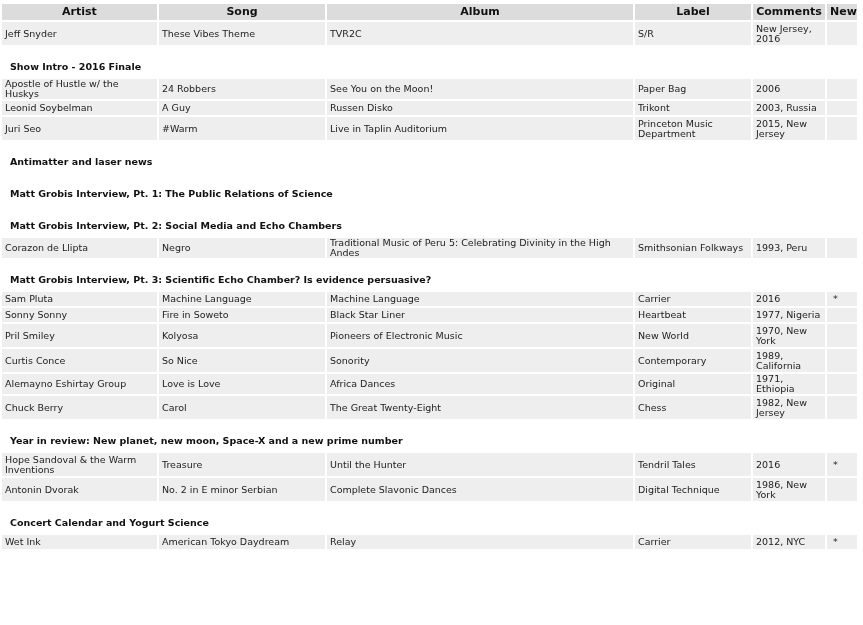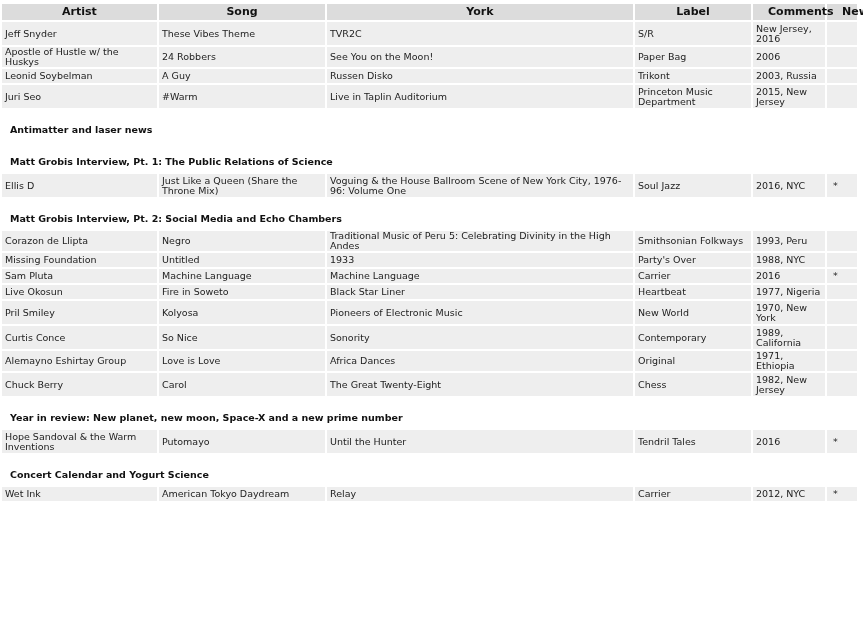--- a/index.html
+++ b/index.html
@@ -31,21 +31,21 @@
     col.c-comments { width: 72px; }
     col.c-new { width: 30px; }
 
     th {
       background: #dcdcdc;
       font-weight: bold;
       font-size: 11px;
       color: #111111;
       text-align: center;
       height: 16px;
-      padding: 0 15px;
+      padding: 0 3px;
       line-height: 16px;
     }
     td {
       background: #eeeeee;
       padding: 0 3px;
       vertical-align: middle;
       line-height: 10px;
       height: 14px;
       overflow: hidden;
     }
@@ -73,37 +73,40 @@
       <col class="c-song">
       <col class="c-album">
       <col class="c-label">
       <col class="c-comments">
       <col class="c-new">
   </colgroup>
   <thead>
     <tr>
       <th>Artist</th>
       <th>Song</th>
-      <th>York</th>
+      <th>Album</th>
       <th>Label</th>
       <th>Comments</th>
       <th>New</th>
     </tr>
   </thead>
   <tbody>
 
     <tr class="tall">
       <td>Jeff Snyder</td>
       <td>These Vibes Theme</td>
       <td>TVR2C</td>
       <td>S/R</td>
       <td>New Jersey, 2016</td>
       <td class="new-cell"></td>
     </tr>
 
+    <tr class="section">
+      <td colspan="6">Show Intro - 2016 Finale</td>
+    </tr>
     <tr>
       <td>Apostle of Hustle w/ the Huskys</td>
       <td>24 Robbers</td>
       <td>See You on the Moon!</td>
       <td>Paper Bag</td>
       <td>2006</td>
       <td class="new-cell"></td>
     </tr>
     <tr>
       <td>Leonid Soybelman</td>
@@ -122,59 +125,46 @@
       <td class="new-cell"></td>
     </tr>
 
     <tr class="section">
       <td colspan="6">Antimatter and laser news</td>
     </tr>
 
     <tr class="section">
       <td colspan="6">Matt Grobis Interview, Pt. 1: The Public Relations of Science</td>
     </tr>
-    <tr class="tall">
-      <td>Ellis D</td>
-      <td>Just Like a Queen (Share the Throne Mix)</td>
-      <td>Voguing &amp; the House Ballroom Scene of New York City, 1976-96: Volume One</td>
-      <td>Soul Jazz</td>
-      <td>2016, NYC</td>
-      <td class="new-cell">*</td>
-    </tr>
 
     <tr class="section">
       <td colspan="6">Matt Grobis Interview, Pt. 2: Social Media and Echo Chambers</td>
     </tr>
     <tr>
       <td>Corazon de Llipta</td>
       <td>Negro</td>
       <td>Traditional Music of Peru 5: Celebrating Divinity in the High Andes</td>
       <td>Smithsonian Folkways</td>
       <td>1993, Peru</td>
       <td class="new-cell"></td>
     </tr>
 
-    <tr>
-      <td>Missing Foundation</td>
-      <td>Untitled</td>
-      <td>1933</td>
-      <td>Party's Over</td>
-      <td>1988, NYC</td>
-      <td class="new-cell"></td>
+    <tr class="section">
+      <td colspan="6">Matt Grobis Interview, Pt. 3: Scientific Echo Chamber? Is evidence persuasive?</td>
     </tr>
     <tr>
       <td>Sam Pluta</td>
       <td>Machine Language</td>
       <td>Machine Language</td>
       <td>Carrier</td>
       <td>2016</td>
       <td class="new-cell">*</td>
     </tr>
     <tr>
-      <td>Live Okosun</td>
+      <td>Sonny Sonny</td>
       <td>Fire in Soweto</td>
       <td>Black Star Liner</td>
       <td>Heartbeat</td>
       <td>1977, Nigeria</td>
       <td class="new-cell"></td>
     </tr>
 
     <tr class="tall">
       <td>Pril Smiley</td>
       <td>Kolyosa</td>
@@ -206,25 +196,33 @@
       <td>Chess</td>
       <td>1982, New Jersey</td>
       <td class="new-cell"></td>
     </tr>
 
     <tr class="section">
       <td colspan="6">Year in review: New planet, new moon, Space-X and a new prime number</td>
     </tr>
     <tr class="tall">
       <td>Hope Sandoval &amp; the Warm Inventions</td>
-      <td>Putomayo</td>
+      <td>Treasure</td>
       <td>Until the Hunter</td>
       <td>Tendril Tales</td>
       <td>2016</td>
       <td class="new-cell">*</td>
+    </tr>
+    <tr class="tall">
+      <td>Antonin Dvorak</td>
+      <td>No. 2 in E minor Serbian</td>
+      <td>Complete Slavonic Dances</td>
+      <td>Digital Technique</td>
+      <td>1986, New York</td>
+      <td class="new-cell"></td>
     </tr>
 
     <tr class="section">
       <td colspan="6">Concert Calendar and Yogurt Science</td>
     </tr>
     <tr>
       <td>Wet Ink</td>
       <td>American Tokyo Daydream</td>
       <td>Relay</td>
       <td>Carrier</td>

